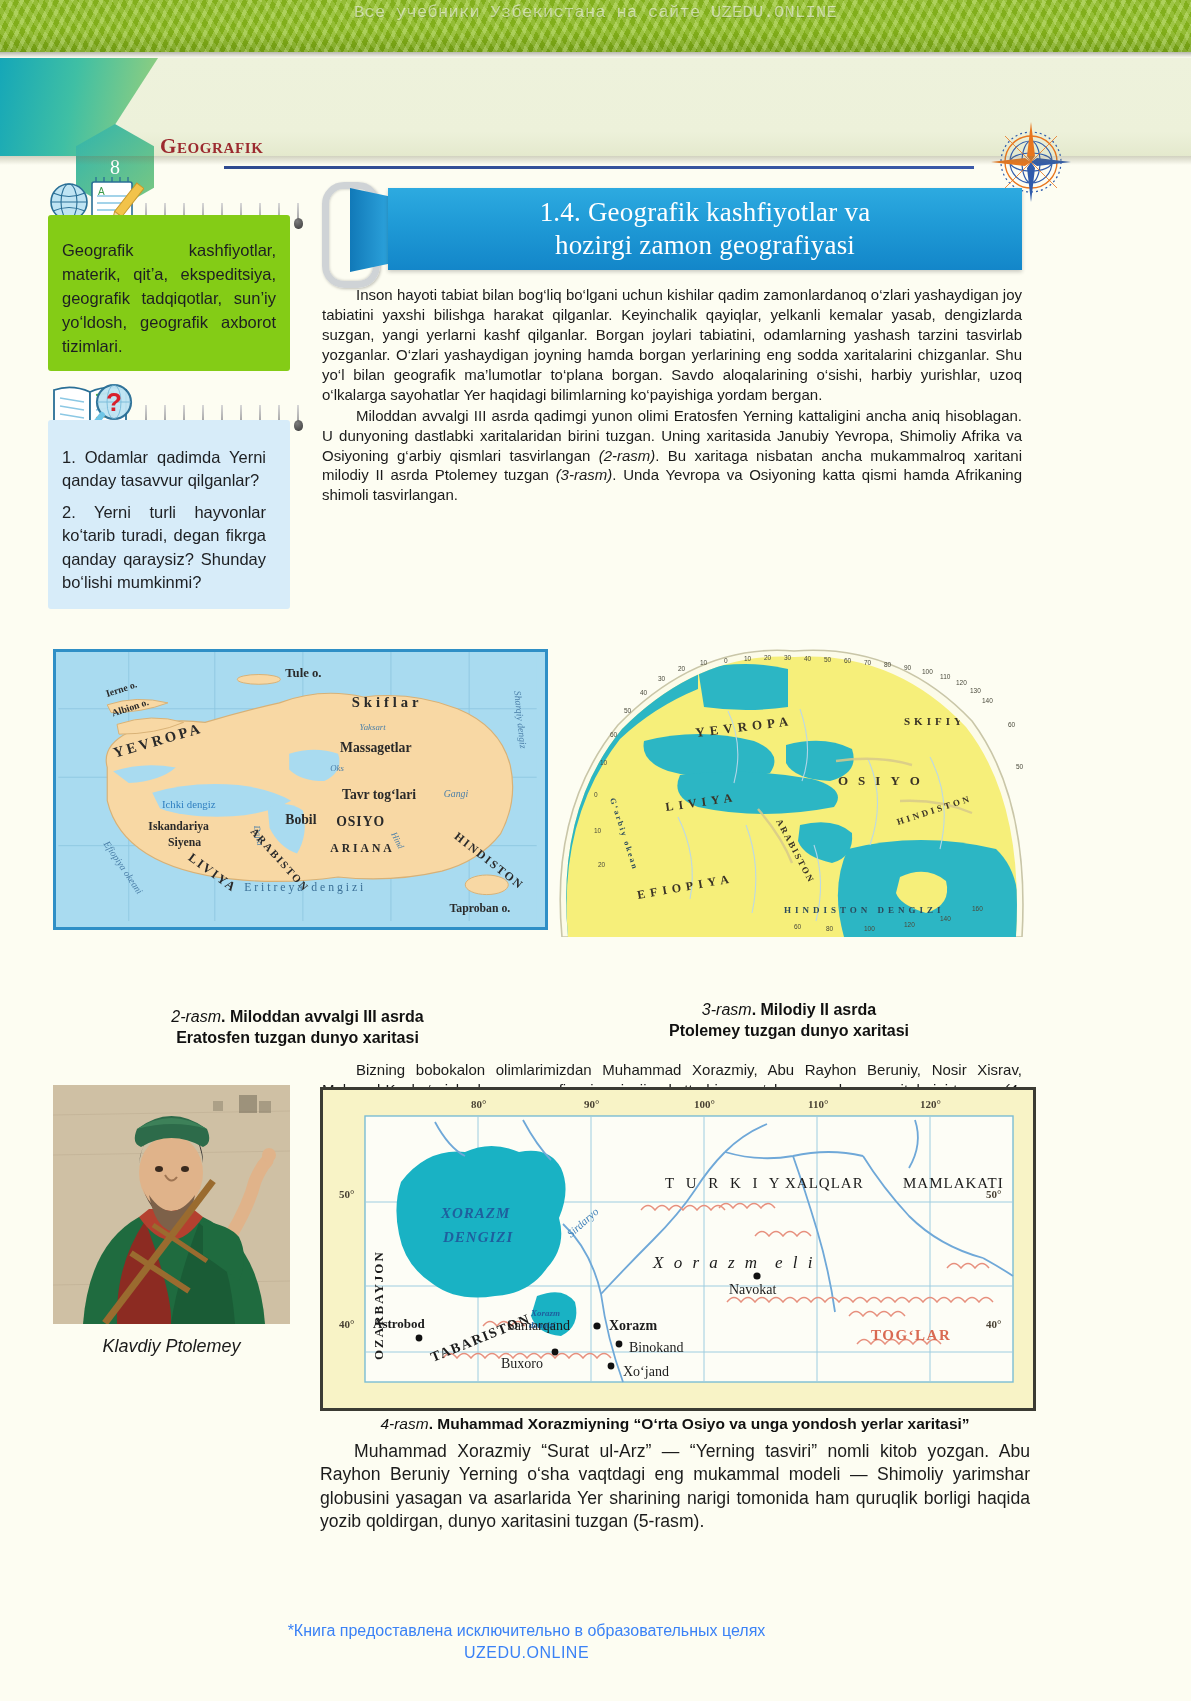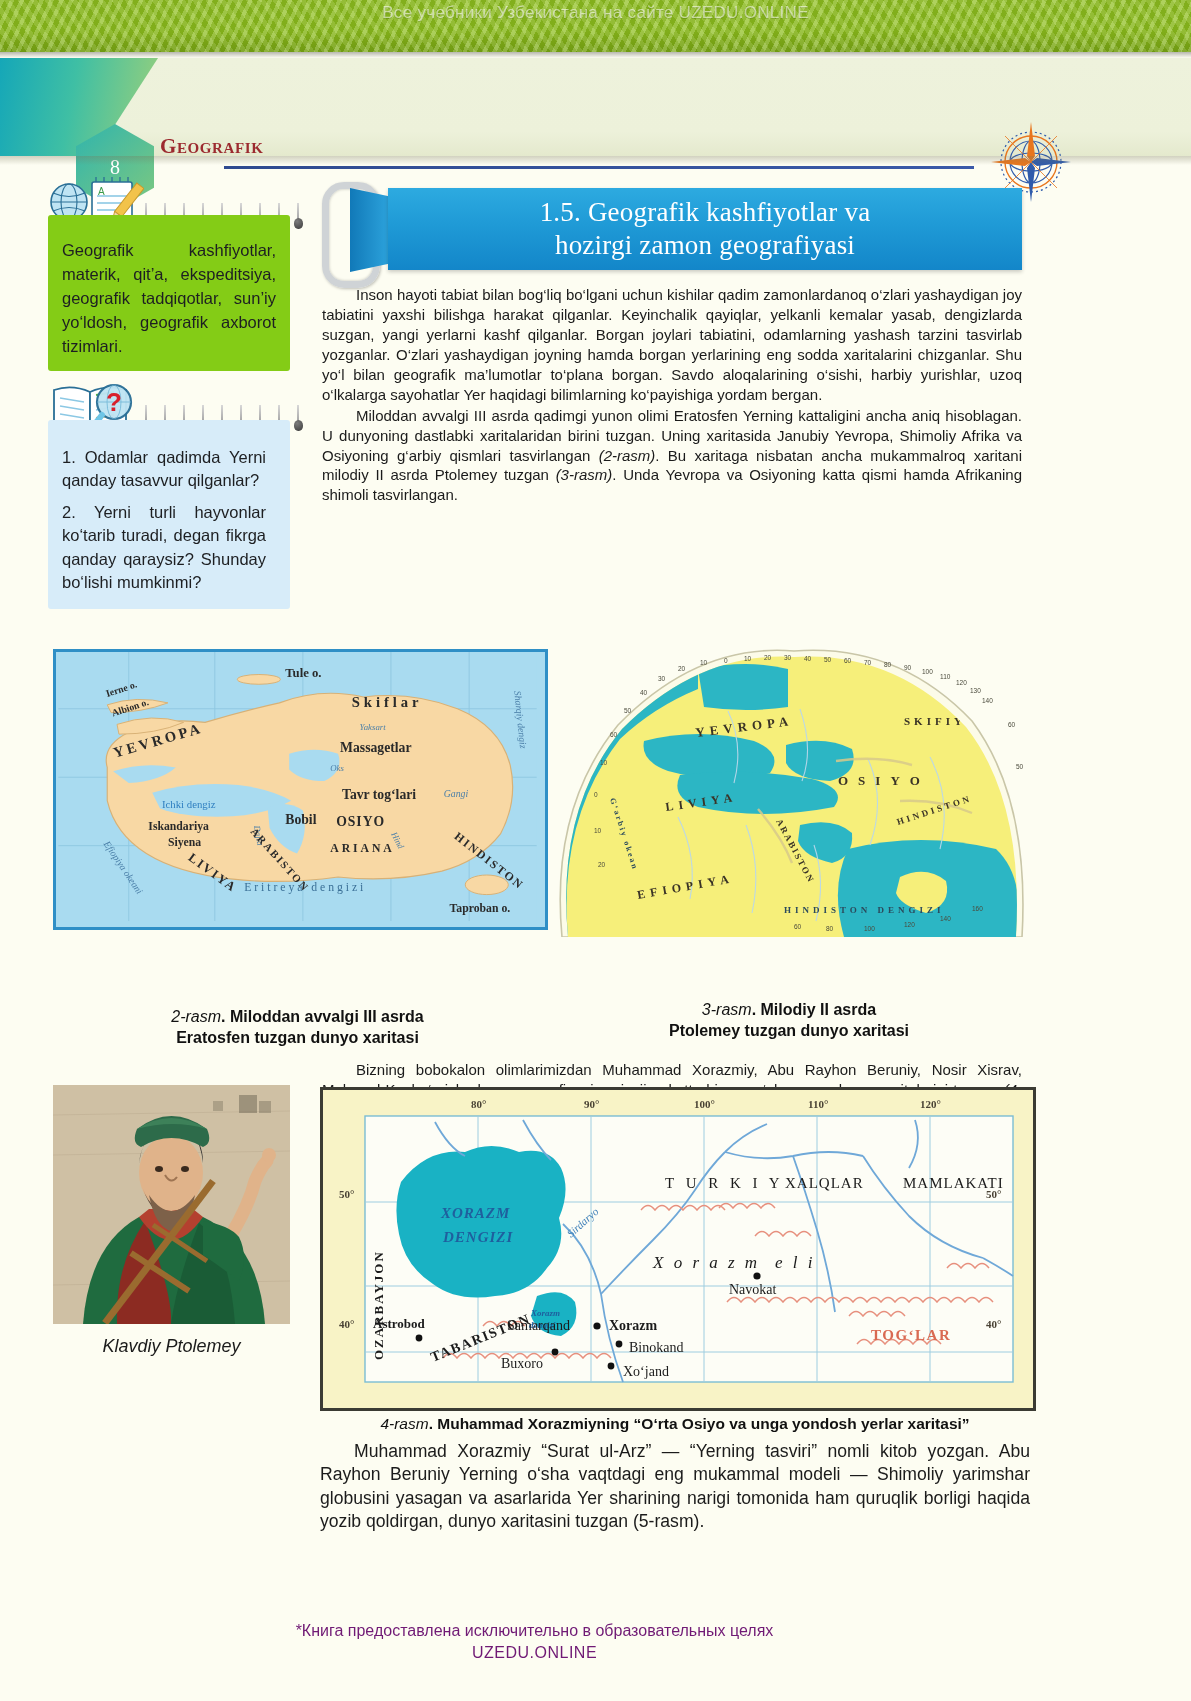--- a/index.html
+++ b/index.html
@@ -15,21 +15,21 @@
     position:absolute;left:0;top:0;width:1191px;height:52px;
     background:
       repeating-linear-gradient(115deg, rgba(255,255,255,.18) 0 4px, rgba(0,0,0,.05) 4px 9px),
       repeating-linear-gradient(55deg, rgba(255,255,255,.12) 0 5px, rgba(0,0,0,.04) 5px 11px),
       linear-gradient(180deg,#8fbf1f 0%,#8dbe1c 60%,#7aa814 100%);
     overflow:hidden;
   }
   .top-band .wm{
     position:absolute;left:0;right:0;top:3px;text-align:center;
     font-size:17px;color:rgba(255,255,255,.55);letter-spacing:.3px;
-    font-family:Liberation Sans, sans-serif;
+    font-family:Liberation Mono, monospace;
     text-shadow:0 1px 0 rgba(0,0,0,.12);
   }
   .band-shadow{
     position:absolute;left:0;top:52px;width:1191px;height:6px;
     background:linear-gradient(180deg,rgba(0,0,0,.28),rgba(0,0,0,0));
   }
 
   
   .header{
     position:absolute;left:0;top:58px;width:1191px;height:98px;
@@ -178,21 +178,21 @@
 
   .tail-col{position:absolute;left:320px;top:1440px;width:710px;}
   .tail-col p{
     margin:0;font-size:17.6px;line-height:1.33;color:#1b1b1b;
     text-align:justify;text-indent:34px;
   }
 
   
   .footer{
     position:absolute;left:0;top:1620px;width:1053px;text-align:center;
-    color:#701a75;font-size:16px;line-height:1.35;margin-left:8px;
+    color:#3b82f6;font-size:16px;line-height:1.35;
   }
   .footer .l2{font-size:16px;letter-spacing:.5px;}
   svg{display:block;}
 </style>
 </head>
 <body>
 
 <div class="top-band">
   <div class="wm">Все учебники Узбекистана на сайте UZEDU.ONLINE</div>
 </div>
@@ -315,21 +315,21 @@
   <p>1. Odamlar qadimda Yerni qanday tasavvur qilganlar?</p>
   <p>2. Yerni turli hayvonlar ko‘tarib turadi, degan fikrga qanday qaraysiz? Shunday bo‘lishi mumkinmi?</p>
 </div>
 
 <div class="banner-wrap">
   <div class="ring"></div>
   <div class="banner-fold"></div>
   <div class="banner-tail"></div>
   <div class="banner">
     <h1>
-      <span>1.5. Geografik kashfiyotlar va</span><br>
+      <span>1.4. Geografik kashfiyotlar va</span><br>
       <span>hozirgi zamon geografiyasi</span>
     </h1>
   </div>
 </div>
 
 <div class="body-col">
   <p>Inson hayoti tabiat bilan bog‘liq bo‘lgani uchun kishilar qadim zamonlardanoq o‘zlari yashaydigan joy tabiatini yaxshi bilishga harakat qilganlar. Keyinchalik qayiqlar, yelkanli kemalar yasab, dengizlarda suzgan, yangi yerlarni kashf qilganlar. Borgan joylari tabiatini, odamlarning yashash tarzini tasvirlab yozganlar. O‘zlari yashaydigan joyning hamda borgan yerlarining eng sodda xaritalarini chizganlar. Shu yo‘l bilan geografik ma’lumotlar to‘plana borgan. Savdo aloqalarining o‘sishi, harbiy yurishlar, uzoq o‘lkalarga sayohatlar Yer haqidagi bilimlarning ko‘payishiga yordam bergan.</p>
   <p><span>Miloddan avvalgi III asrda qadimgi yunon olimi Eratosfen Yerning kattaligini ancha aniq hisoblagan. U dunyoning dastlabki xaritalaridan birini tuzgan. Uning xaritasida Janubiy Yevropa, Shimoliy Afrika va Osiyoning g‘arbiy qismlari tasvirlangan </span><span class="it">(2-rasm)</span><span>. Bu xaritaga nisbatan ancha mukammalroq xaritani milodiy II asrda Ptolemey tuzgan </span><span class="it">(3-rasm)</span><span>. Unda Yevropa va Osiyoning katta qismi hamda Afrikaning shimoli tasvirlangan.</span></p>
 </div>
 

